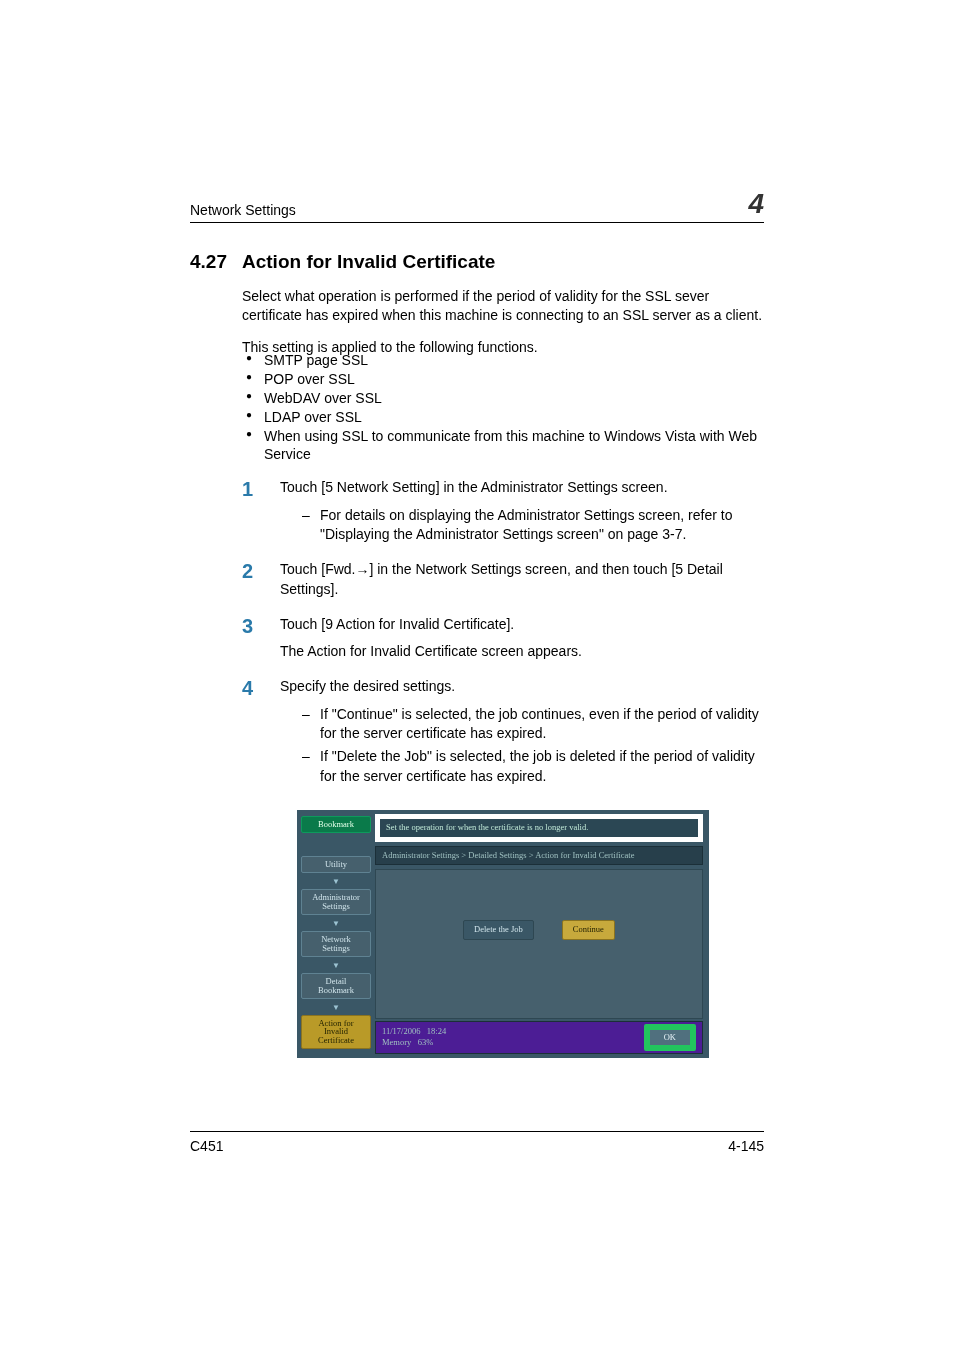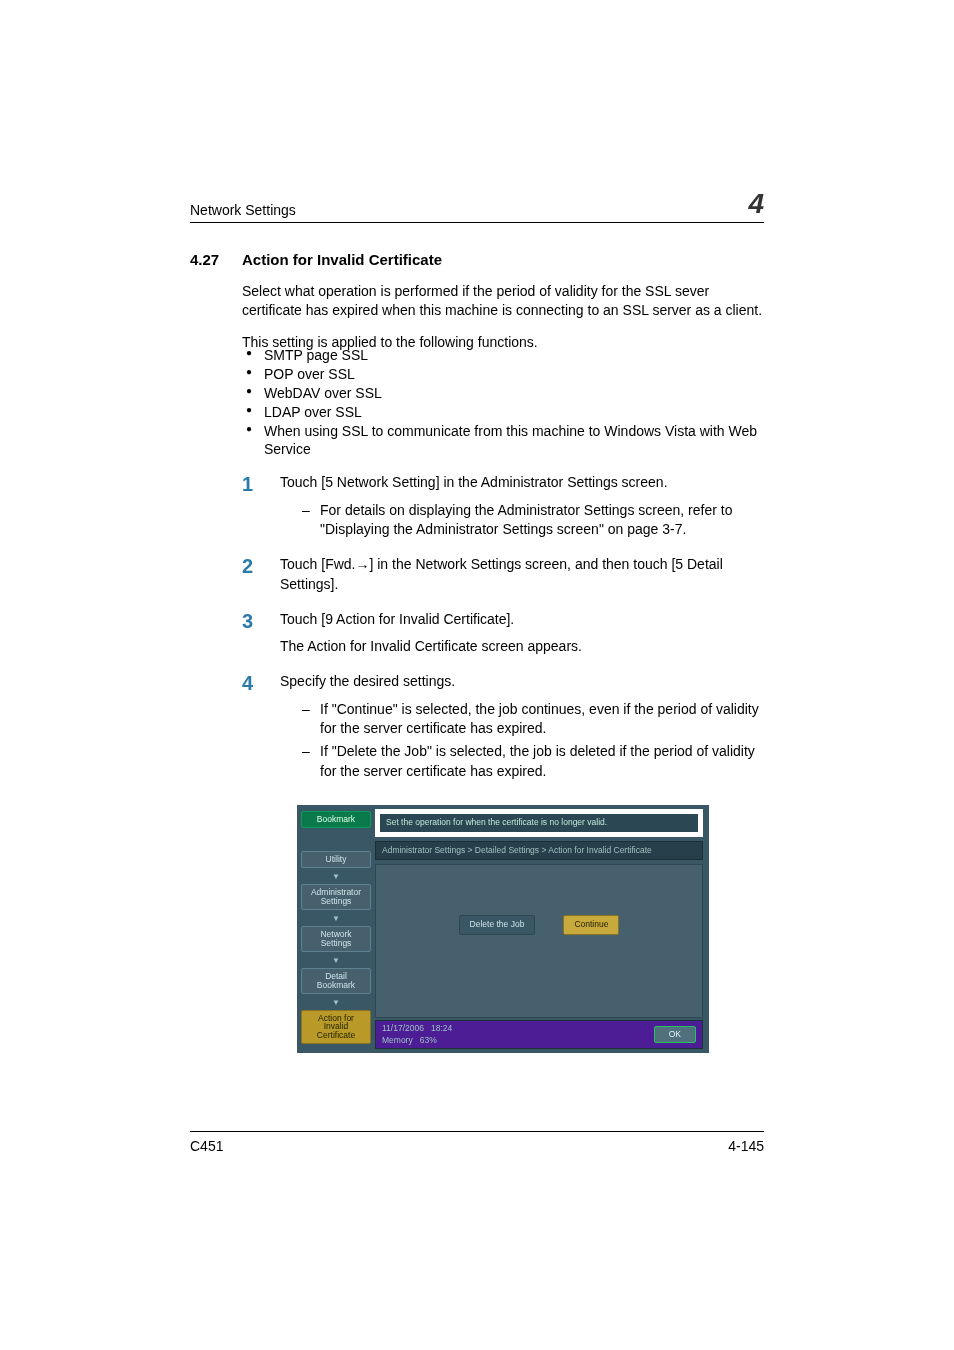--- a/index.html
+++ b/index.html
@@ -28,21 +28,21 @@
     font-size: 14px;
   }
   .running-head .rh-right {
     font-size: 28px;
     font-weight: bold;
     font-style: italic;
     color: #333;
     line-height: 1;
   }
   h1.section {
-    font-size: 15px;
+    font-size: 19px;
     font-weight: bold;
     margin: 0 0 14px 0;
   }
   h1.section .secnum {
     display: inline-block;
     width: 52px;
   }
   .body {
     margin-left: 52px;
     font-size: 14px;
@@ -98,21 +98,21 @@
     top: 0;
   }
   .screenshot {
     margin: 16px 0 0 0;
     display: flex;
     justify-content: center;
   }
   .device {
     width: 410px;
     background: #3a5766;
-    font-family: Liberation Sans, sans-serif;
+    font-family: Liberation Serif, serif;
     font-size: 8.5px;
     color: #cfe3ea;
     display: flex;
     padding-right: 2px;
     padding-bottom: 2px;
   }
   .dev-left {
     width: 78px;
     flex: 0 0 78px;
     padding: 6px 4px 4px 4px;
@@ -185,21 +185,21 @@
     background: #4c1d95;
     border: 1px solid #1b2f38;
     margin: 2px 4px 2px 0;
     padding: 2px 6px;
     color:#9fc0c0;
     display:flex;
     justify-content:space-between;
     align-items:center;
   }
   .okbtn {
-    border:1px solid #22c55e;
+    border:6px solid #22c55e;
     background:#50707e;
     color:#e4f1f5;
     padding:2px 14px;
     border-radius:2px;
     margin-left:auto;
   }
   .footer {
     position: absolute;
     left: 190px;
     right: 190px;

